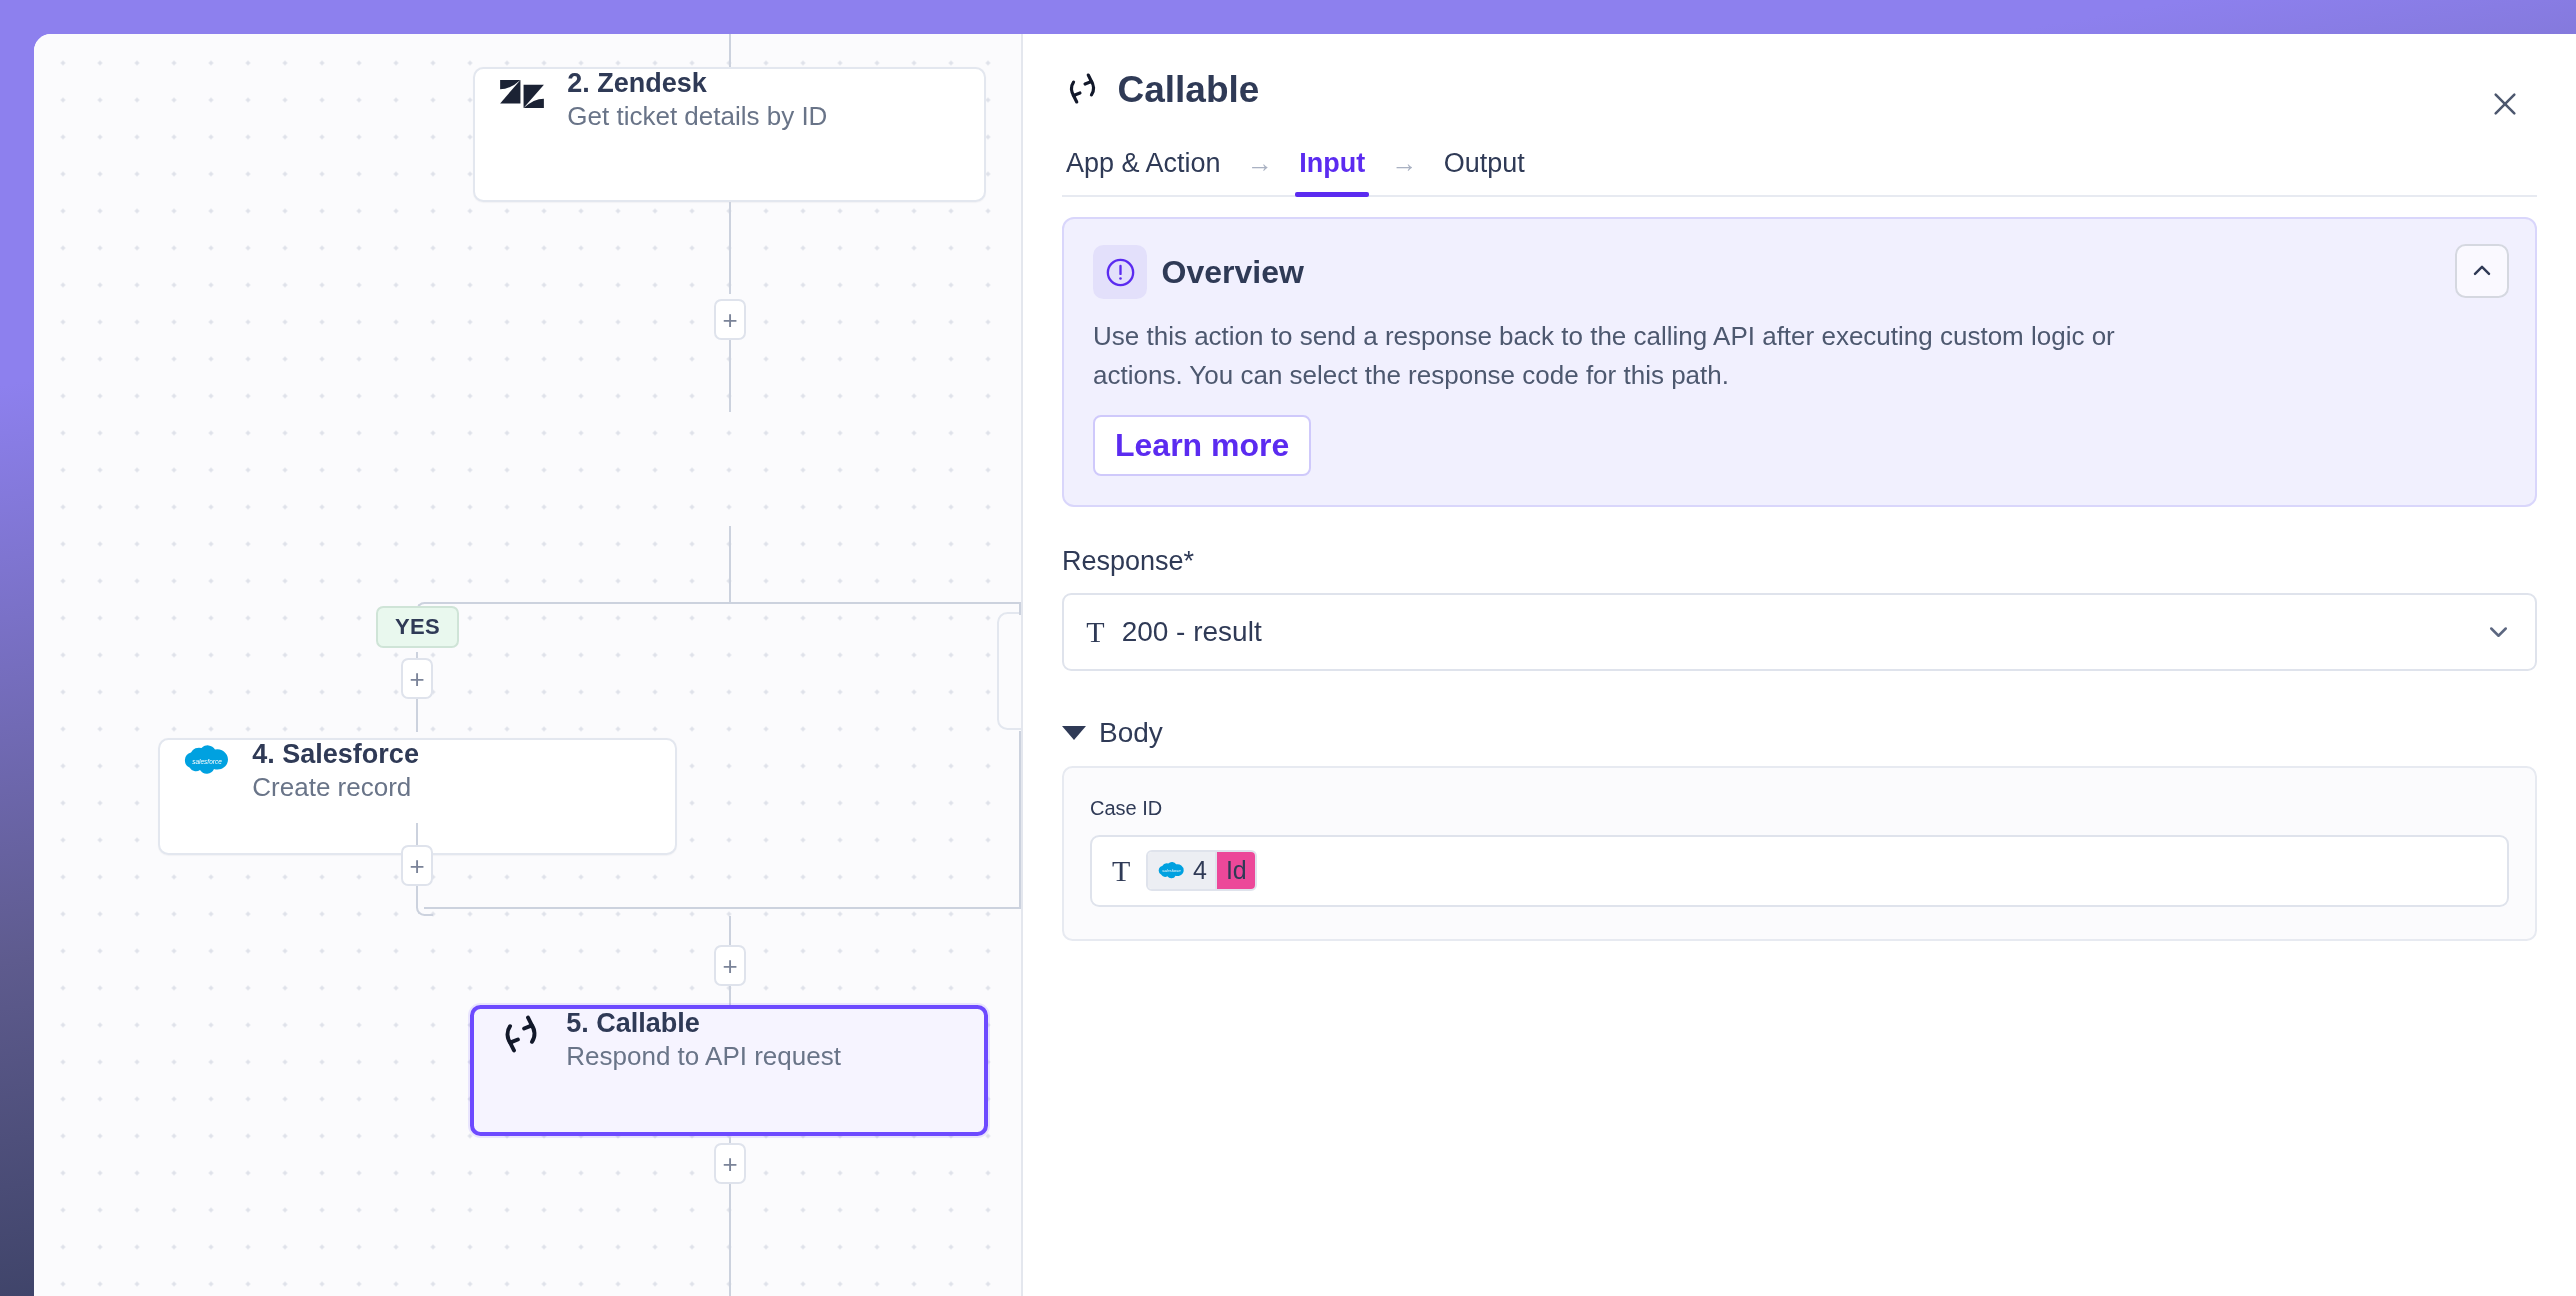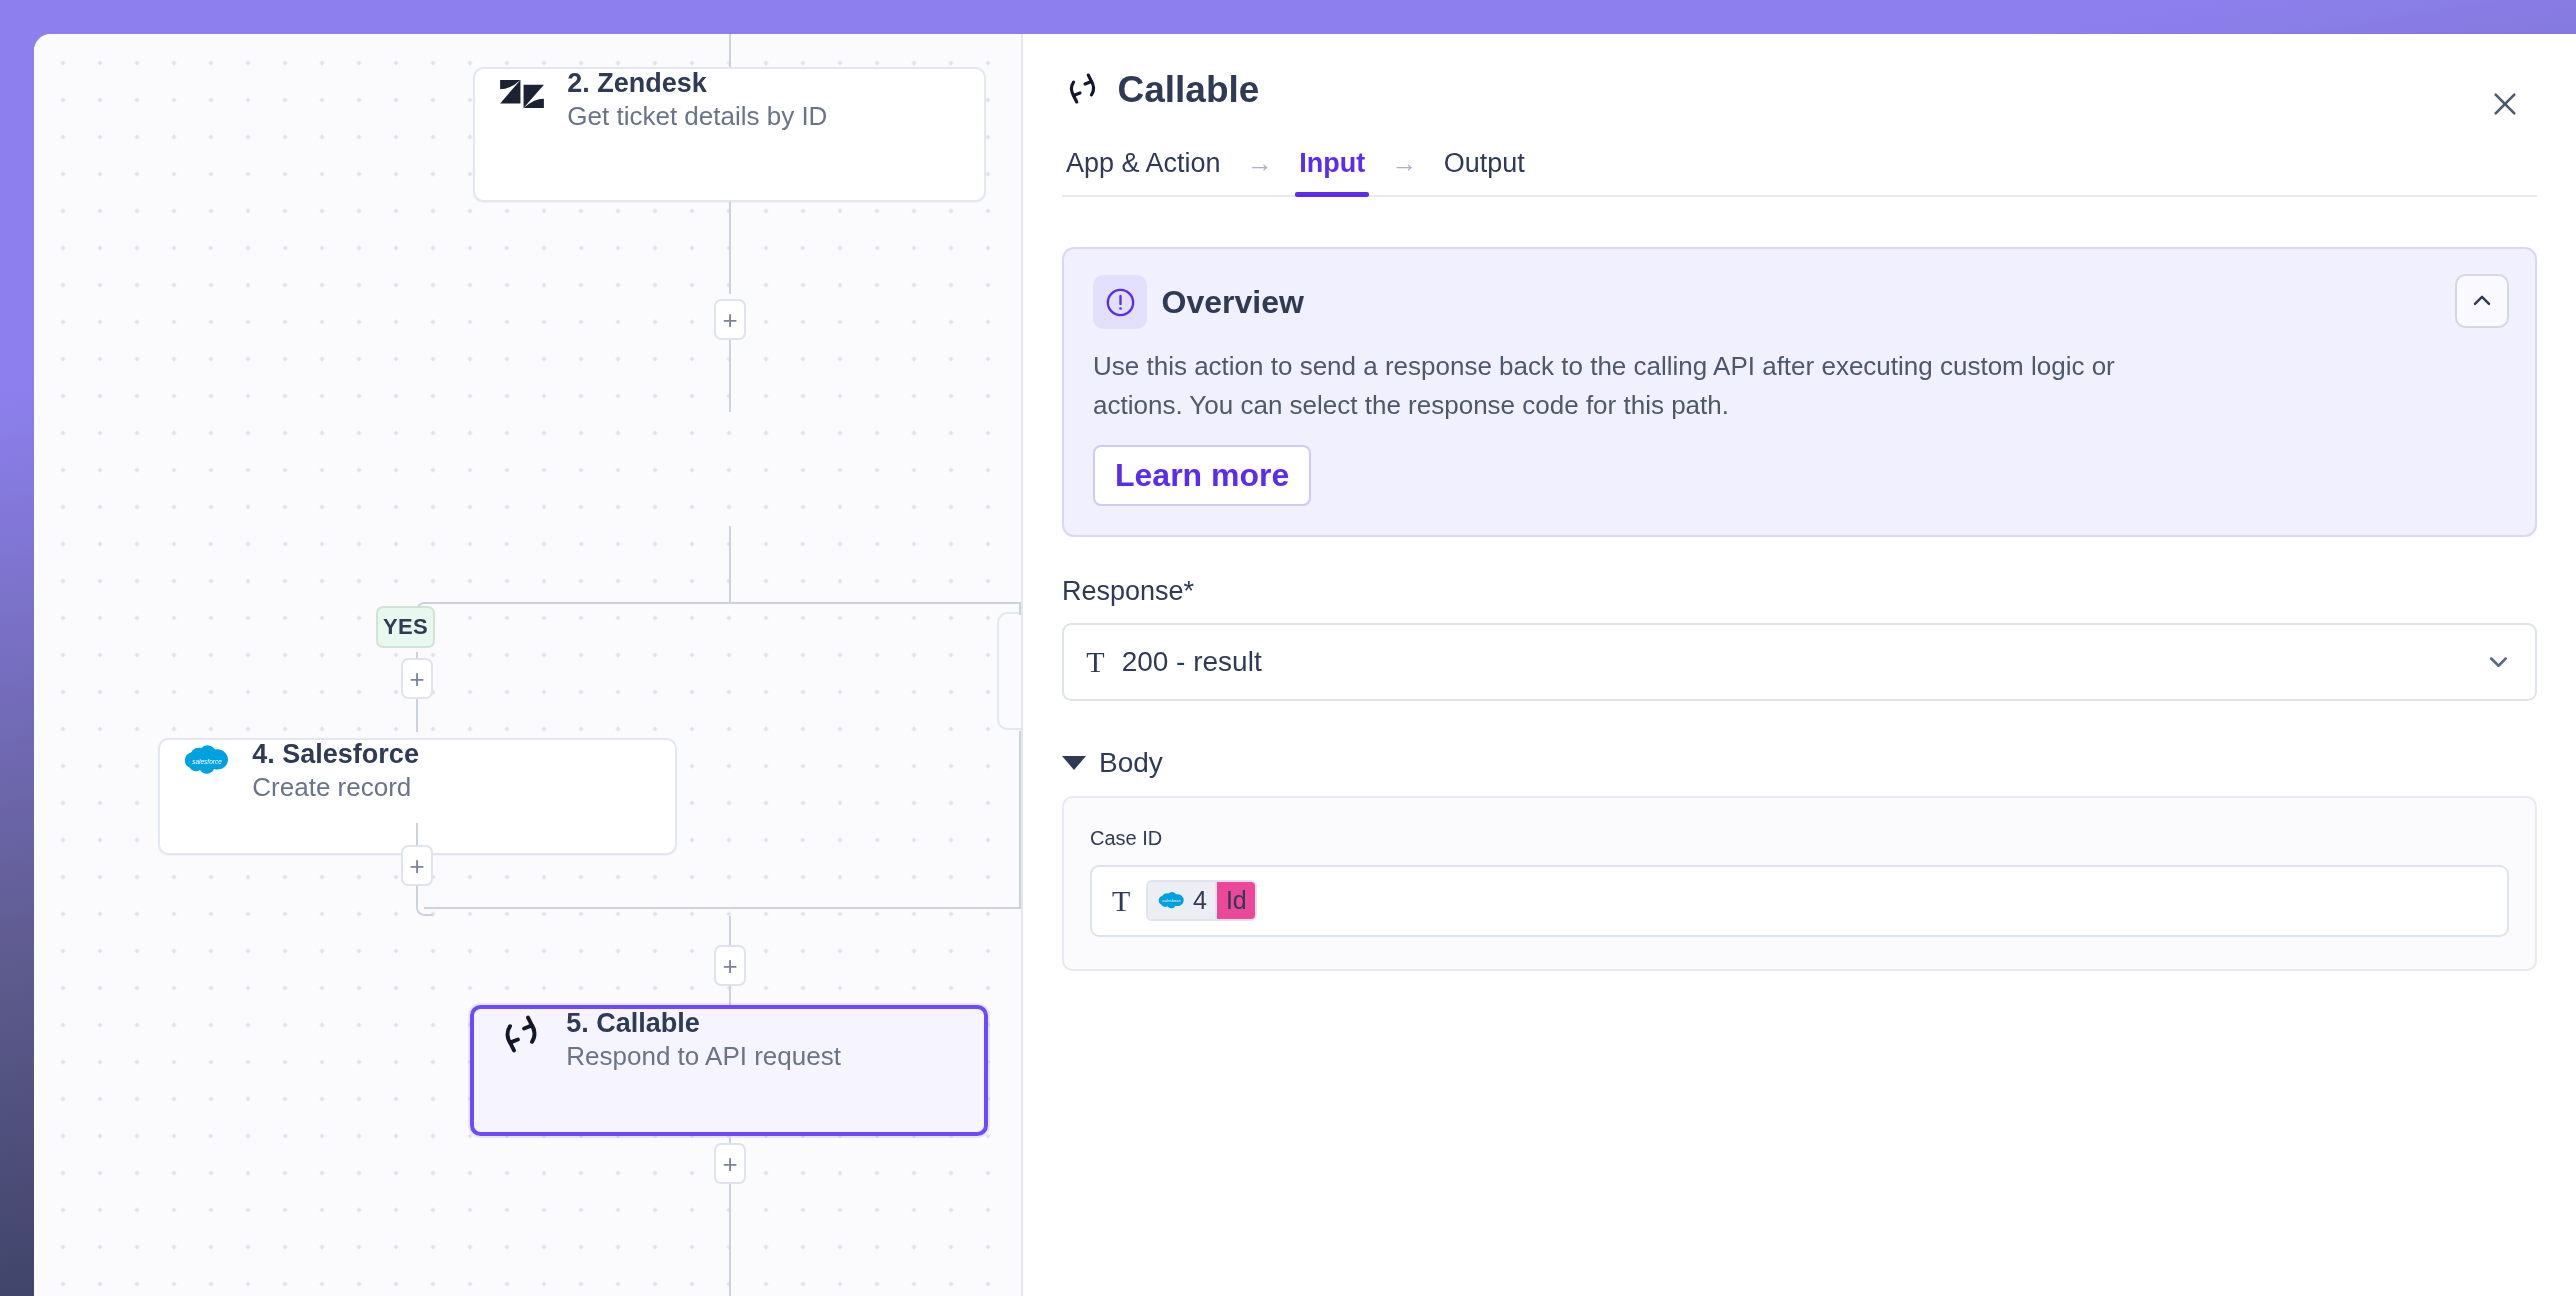--- a/index.html
+++ b/index.html
@@ -104,21 +104,21 @@
     font-weight: 300;
     z-index: 4;
   }
 
   
   .branch-badge {
     position: absolute;
     background: #e9f8ee;
     border: 2px solid #cfe4d7;
     border-radius: 7.2px;
-    padding: 6px 5px;
+    padding: 6px 17px;
     font-size: 22px;
     font-weight: bold;
     color: #2f3a56;
     letter-spacing: 0.3px;
     z-index: 4;
   }
 
   
   .ghost-node {
     position: absolute;
@@ -183,21 +183,21 @@
     content: "";
     position: absolute;
     left: 0; right: 0; bottom: -2px;
     height: 4.6px;
     background: #5b2bf0;
     border-radius: 2px;
   }
   .tab-arrow { color: #a9b1c2; font-size: 26px; padding-bottom: 16px; }
 
   
-  #panel-body { padding: 50px 39px 0 39px; }
+  #panel-body { padding: 20px 39px 0 39px; }
 
   
   #overview-card {
     position: relative;
     background: #f1f0fe;
     border: 2px solid #d9d6fb;
     border-radius: 12px;
     padding: 26px 29px 29px 29px;
   }
   .overview-head { display: flex; align-items: center; gap: 14.5px; }

